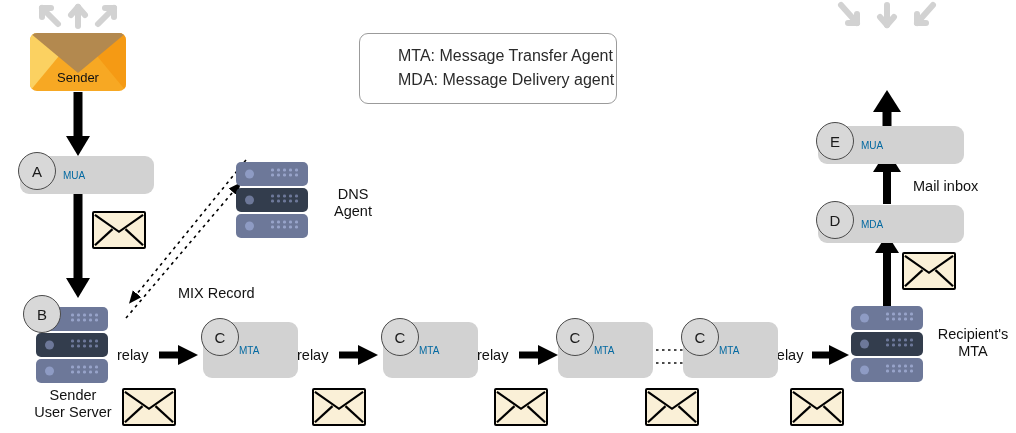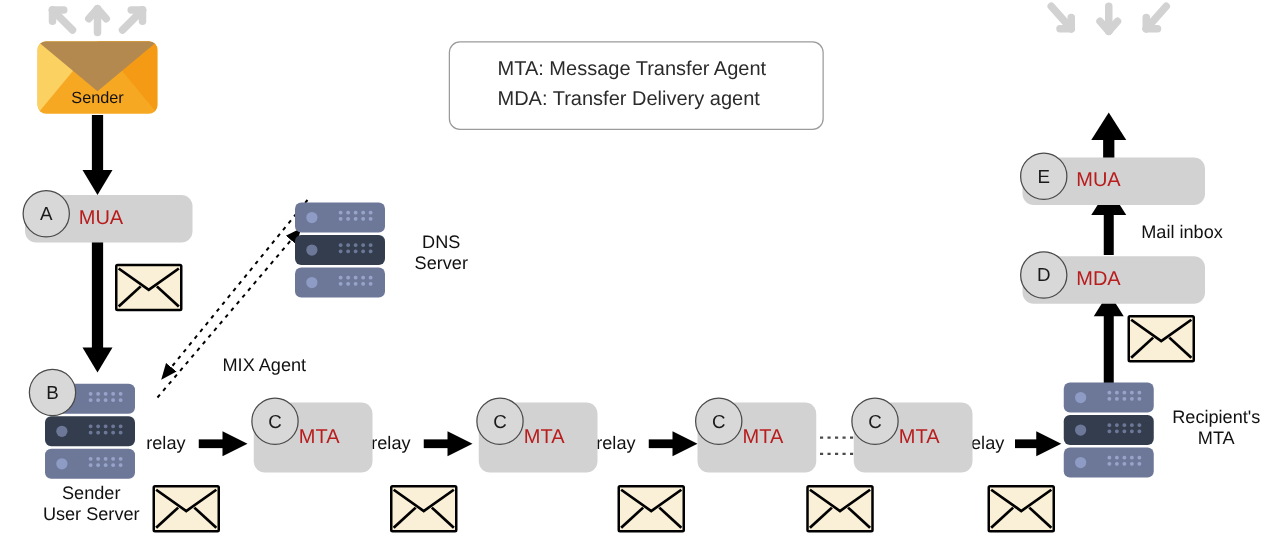--- a/index.html
+++ b/index.html
@@ -68,22 +68,22 @@
 
   
   .pill {
     background: #d2d2d2;
     border-radius: 9px;
     height: 38px;
     display: flex;
     align-items: center;
   }
   .pill .pill-label {
-    font-size: 16px;
-    color: #b91c1c;
+    font-size: 10px;
+    color: #0369a1;
     margin-left: 43px;
   }
   .badge {
     position: absolute;
     width: 38px; height: 38px;
     border-radius: 50%;
     background: #d8d8d8;
     border: 1.6px solid #4a4a4a;
     left: -2px;
     top: -4px;
@@ -254,23 +254,23 @@
     </g>
   </svg>
 
   <div class="abs user-env" style="left:30px; top:33px;">
     <div class="left-tri"></div>
     <div class="right-tri"></div>
     <div class="flap"></div>
     <div class="env-label">Sender</div>
   </div>
 
-  <div class="abs legend" style="left:359px; top:33px; width:300px;padding-left:38px;">
+  <div class="abs legend" style="left:359px; top:33px; width:258px;padding-left:38px;">
     <div>MTA: Message Transfer Agent</div>
-    <div>MDA: Transfer Delivery agent</div>
+    <div>MDA: Message Delivery agent</div>
   </div>
 
 
   <div class="abs" style="left:20px; top:156px; width:134px;">
     <div class="pill">
       <span class="pill-label">MUA</span>
     </div>
     <div class="badge">A</div>
   </div>
 
@@ -324,24 +324,24 @@
           <i style="left:0;top:5px"></i>
           <i style="left:6px;top:5px"></i>
           <i style="left:12px;top:5px"></i>
           <i style="left:18px;top:5px"></i>
           <i style="left:24px;top:5px"></i>
         </span>
     </div>
   </div>
   <div class="abs cap" style="left:318px; top:186px; width:70px;">
     <div>DNS</div>
-    <div>Server</div>
-  </div>
-
-  <div class="abs cap left" style="left:178px; top:285px;">MIX Agent</div>
+    <div>Agent</div>
+  </div>
+
+  <div class="abs cap left" style="left:178px; top:285px;">MIX Record</div>
 
   <div class="abs rack" style="left:36px; top:307px;">
     <div class="unit">
       <span class="dot"></span>
       <span class="leds">
           <i style="left:0;top:0"></i>
           <i style="left:6px;top:0"></i>
           <i style="left:12px;top:0"></i>
           <i style="left:18px;top:0"></i>
           <i style="left:24px;top:0"></i>

